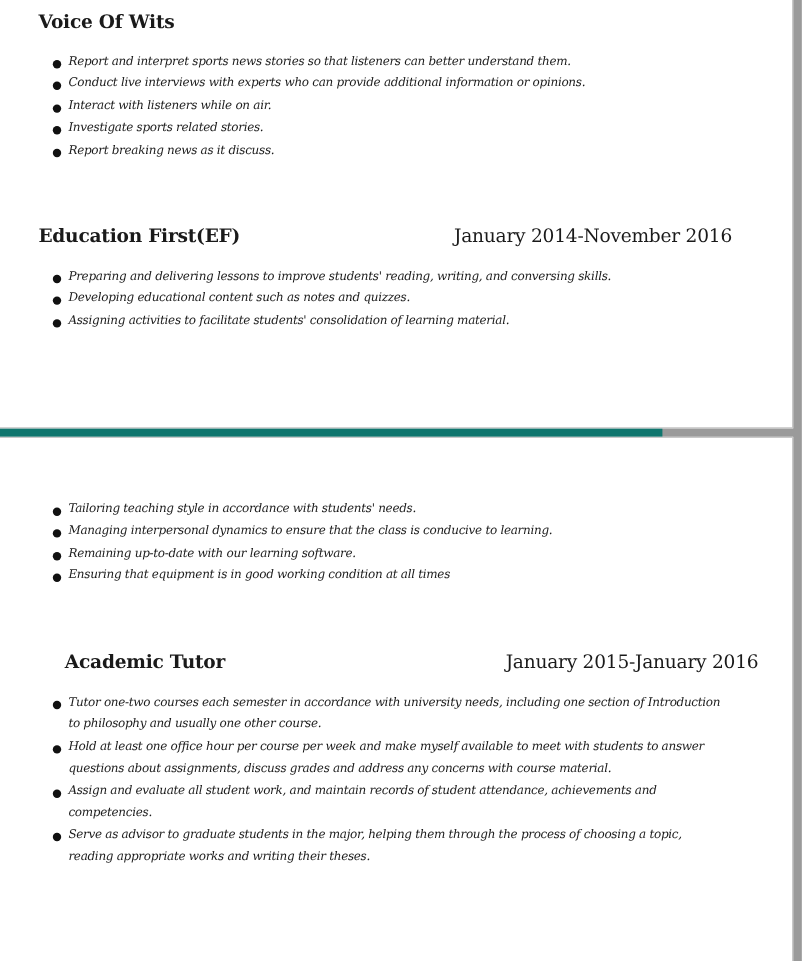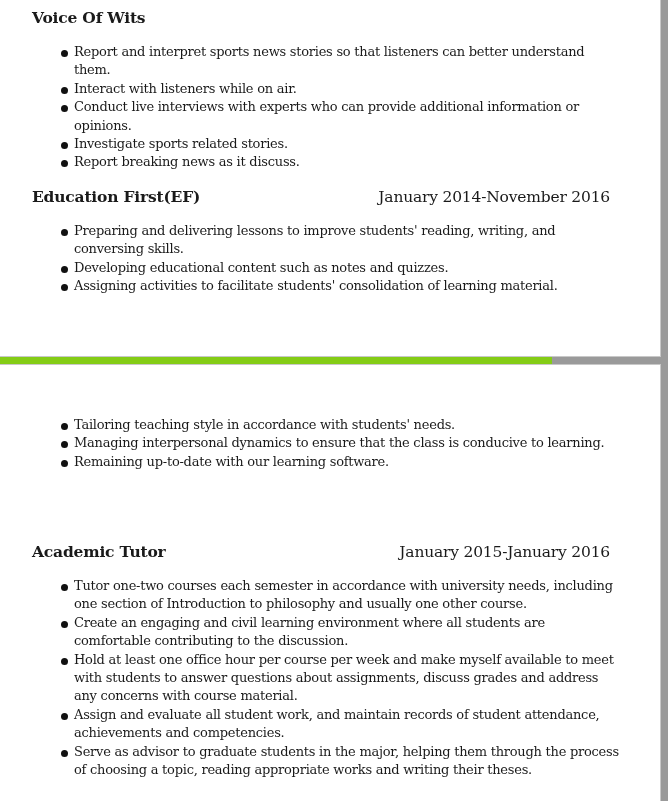--- a/index.html
+++ b/index.html
@@ -12,21 +12,21 @@
       height: 801px;
       position: relative;
       overflow: hidden;
       font-family: "DejaVu Serif", "Liberation Serif", serif;
       color: #1a1a1a;
     }
     .viewport {
       position: absolute;
       left: 0; top: 0;
       width: 552px; height: 801px;
-      background: #84cc16;
+      background: #0f766e;
     }
     .page {
       position: absolute;
       left: 0;
       width: 660px;
       background: #ffffff;
       border-right: 1px solid #c8c8c8;
       overflow: hidden;
     }
     .page-1 { top: 0; height: 356px; border-bottom: 1px solid #c8c8c8; }
@@ -46,28 +46,29 @@
       font-weight: bold;
       letter-spacing: -0.2px;
     }
     .job-dates {
       position: absolute;
       right: 0; top: 0;
       letter-spacing: -0.2px;
     }
     ul.bullets {
       position: absolute;
-      left: 59px;
+      left: 42px;
       width: 560px;
       margin: 0;
       padding: 0;
       list-style: none;
-      font-size: 13px;
+      font-size: 10px;
       line-height: 18.4px;
       letter-spacing: -0.25px;
+      font-style: italic;
     }
     ul.bullets li {
       position: relative;
       padding-left: 15px;
       margin: 0;
     }
     ul.bullets li::before {
       content: "";
       position: absolute;
       left: 2px;
@@ -83,22 +84,22 @@
 
 <div class="viewport">
 
   <div class="page page-1">
 
     <div class="job-header" style="top:8px;">
       <span class="job-title">Voice Of Wits</span>
     </div>
     <ul class="bullets" style="top:43px;">
       <li>Report and interpret sports news stories so that listeners can better understand them.</li>
+      <li>Conduct live interviews with experts who can provide additional information or opinions.</li>
       <li>Interact with listeners while on air.</li>
-      <li>Conduct live interviews with experts who can provide additional information or opinions.</li>
       <li>Investigate sports related stories.</li>
       <li>Report breaking news as it discuss.</li>
     </ul>
 
     <div class="job-header" style="top:187px;">
       <span class="job-title">Education First(EF)</span>
       <span class="job-dates">January 2014-November 2016</span>
     </div>
     <ul class="bullets" style="top:222px;">
       <li>Preparing and delivering lessons to improve students' reading, writing, and conversing skills.</li>
@@ -106,28 +107,28 @@
       <li>Assigning activities to facilitate students' consolidation of learning material.</li>
     </ul>
   </div>
 
   <div class="page page-2">
 
     <ul class="bullets" style="top:51px;">
       <li>Tailoring teaching style in accordance with students' needs.</li>
       <li>Managing interpersonal dynamics to ensure that the class is conducive to learning.</li>
       <li>Remaining up-to-date with our learning software.</li>
+      <li>Ensuring that equipment is in good working condition at all times</li>
     </ul>
 
-    <div class="job-header" style="top:177px;">
+    <div class="job-header" style="top:177px;margin-left:22px;">
       <span class="job-title">Academic Tutor</span>
       <span class="job-dates">January 2015-January 2016</span>
     </div>
     <ul class="bullets" style="top:212px;">
       <li>Tutor one-two courses each semester in accordance with university needs, including one section of Introduction to philosophy and usually one other course.</li>
-      <li>Create an engaging and civil learning environment where all students are comfortable contributing to the discussion.</li>
       <li>Hold at least one office hour per course per week and make myself available to meet with students to answer questions about assignments, discuss grades and address any concerns with course material.</li>
       <li>Assign and evaluate all student work, and maintain records of student attendance, achievements and competencies.</li>
       <li>Serve as advisor to graduate students in the major, helping them through the process of choosing a topic, reading appropriate works and writing their theses.</li>
     </ul>
   </div>
 
 </div>
 
 </body></html>

